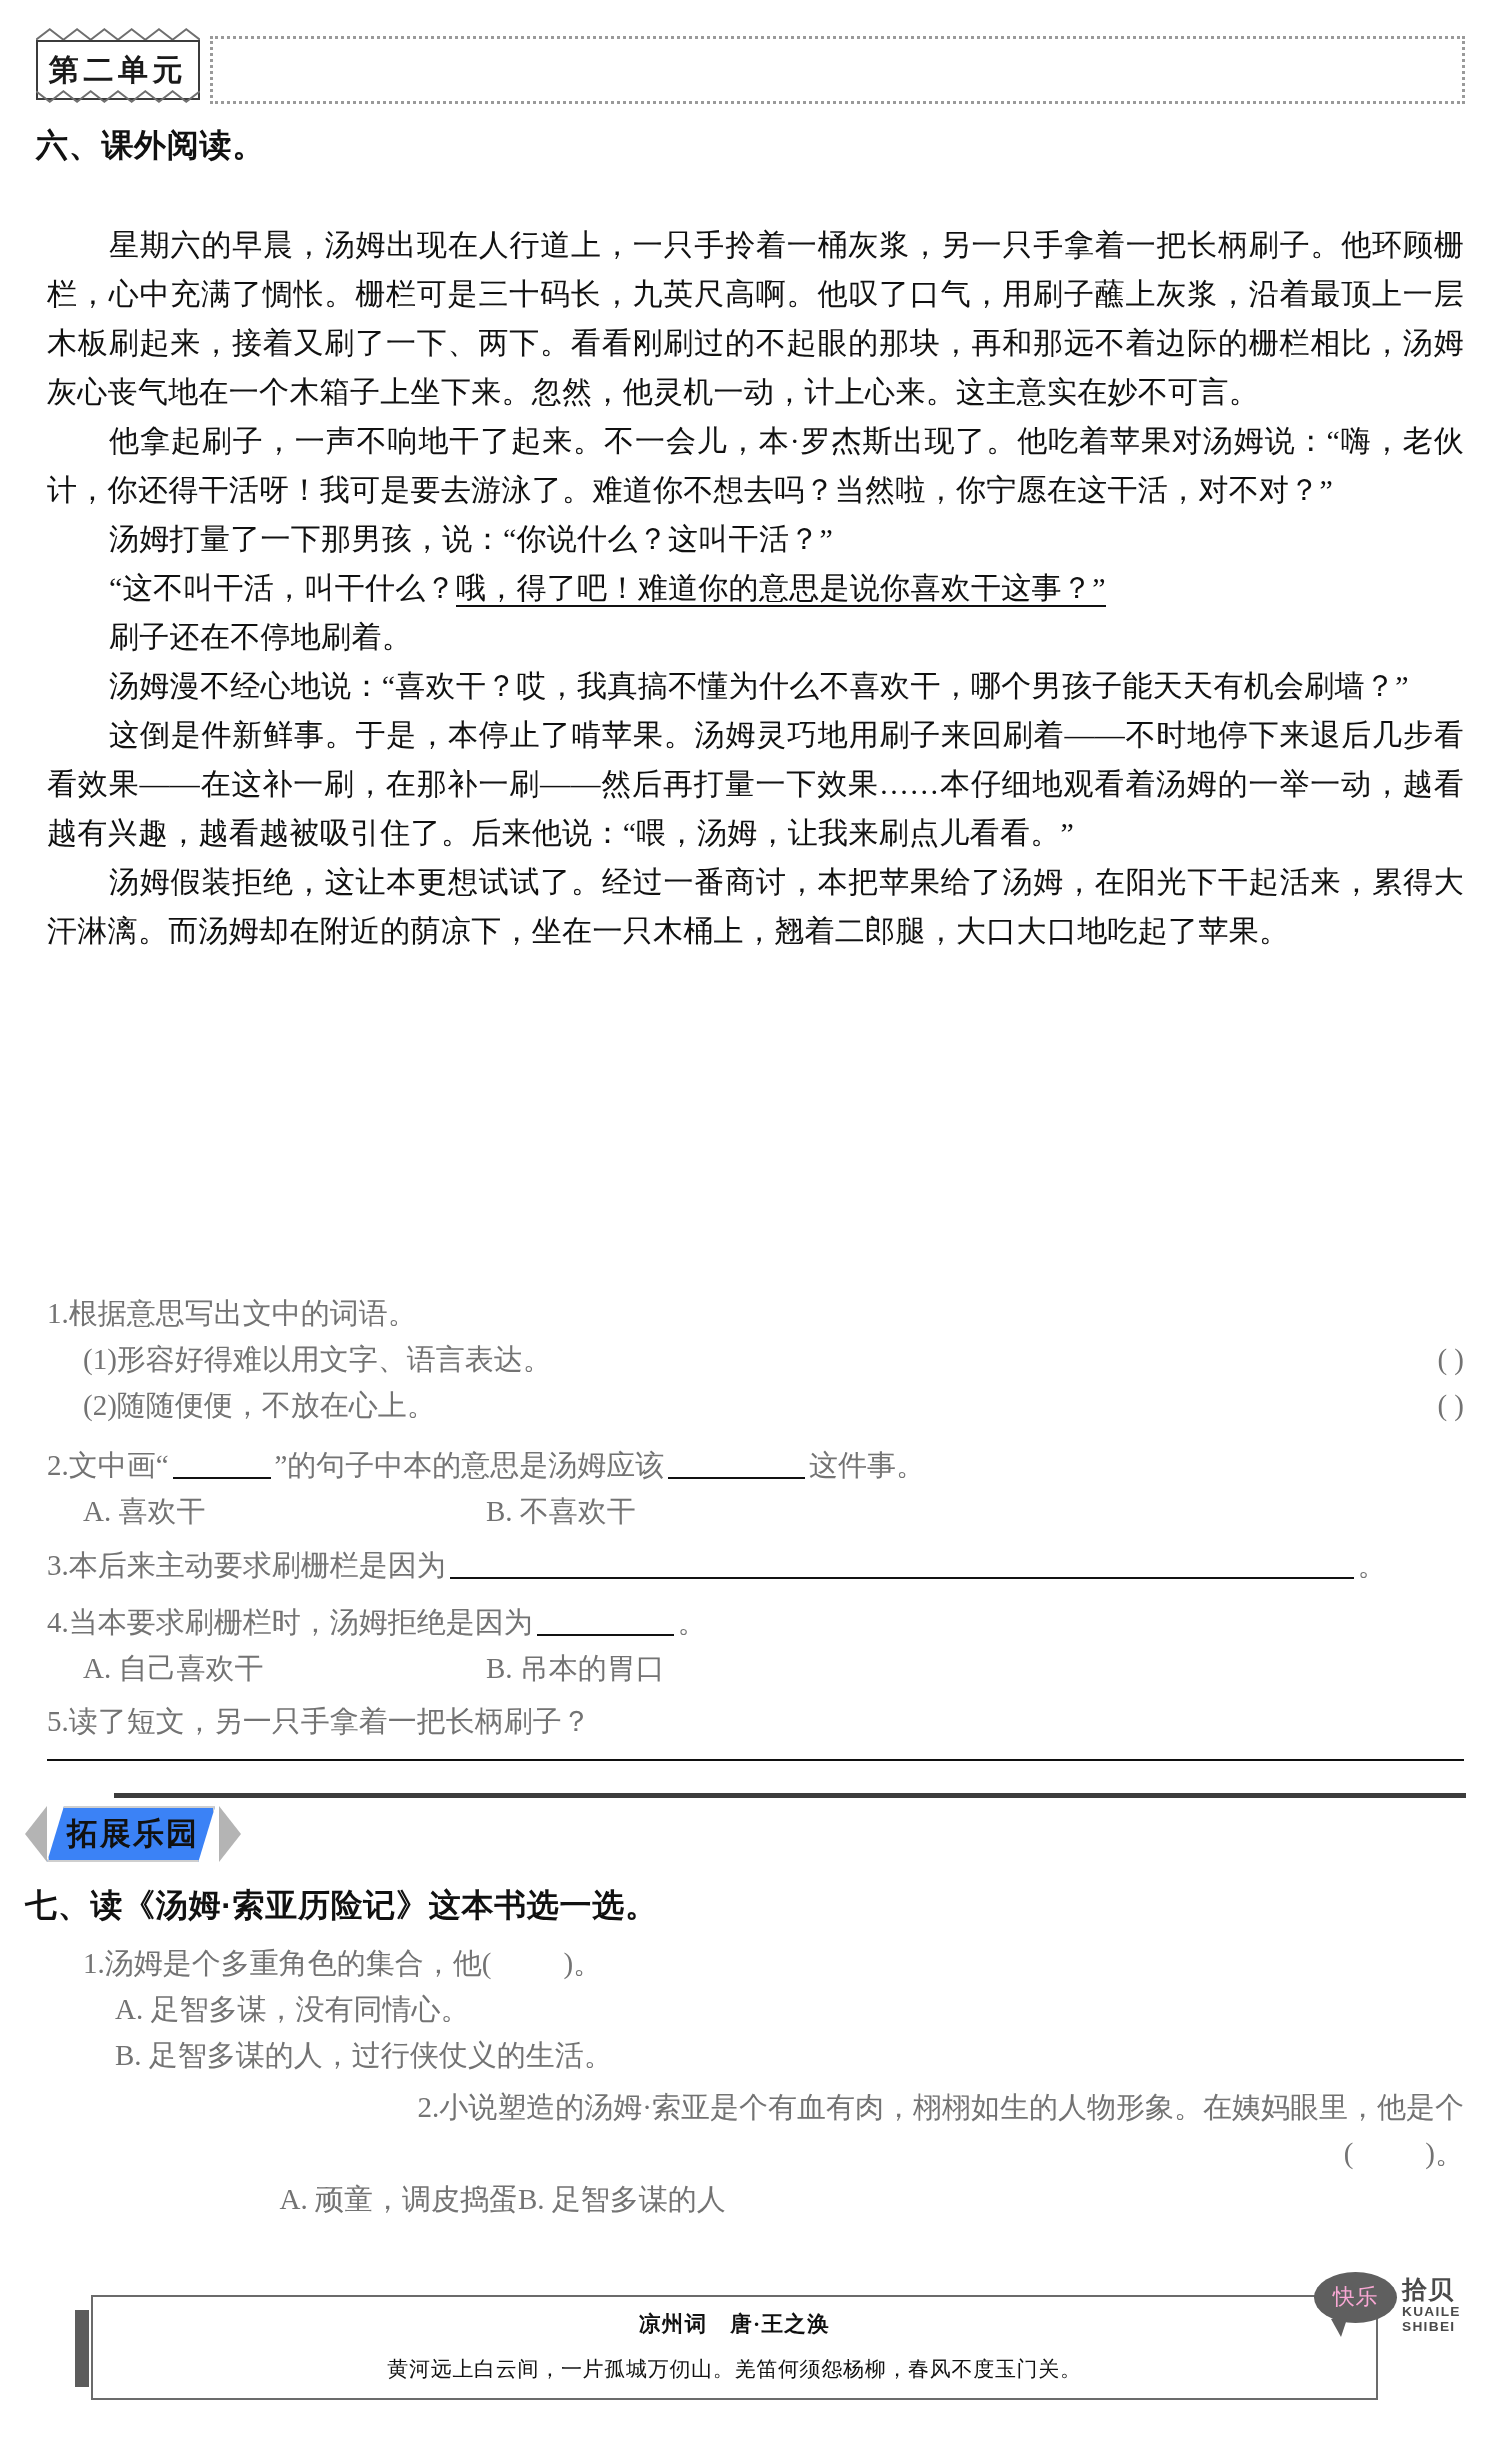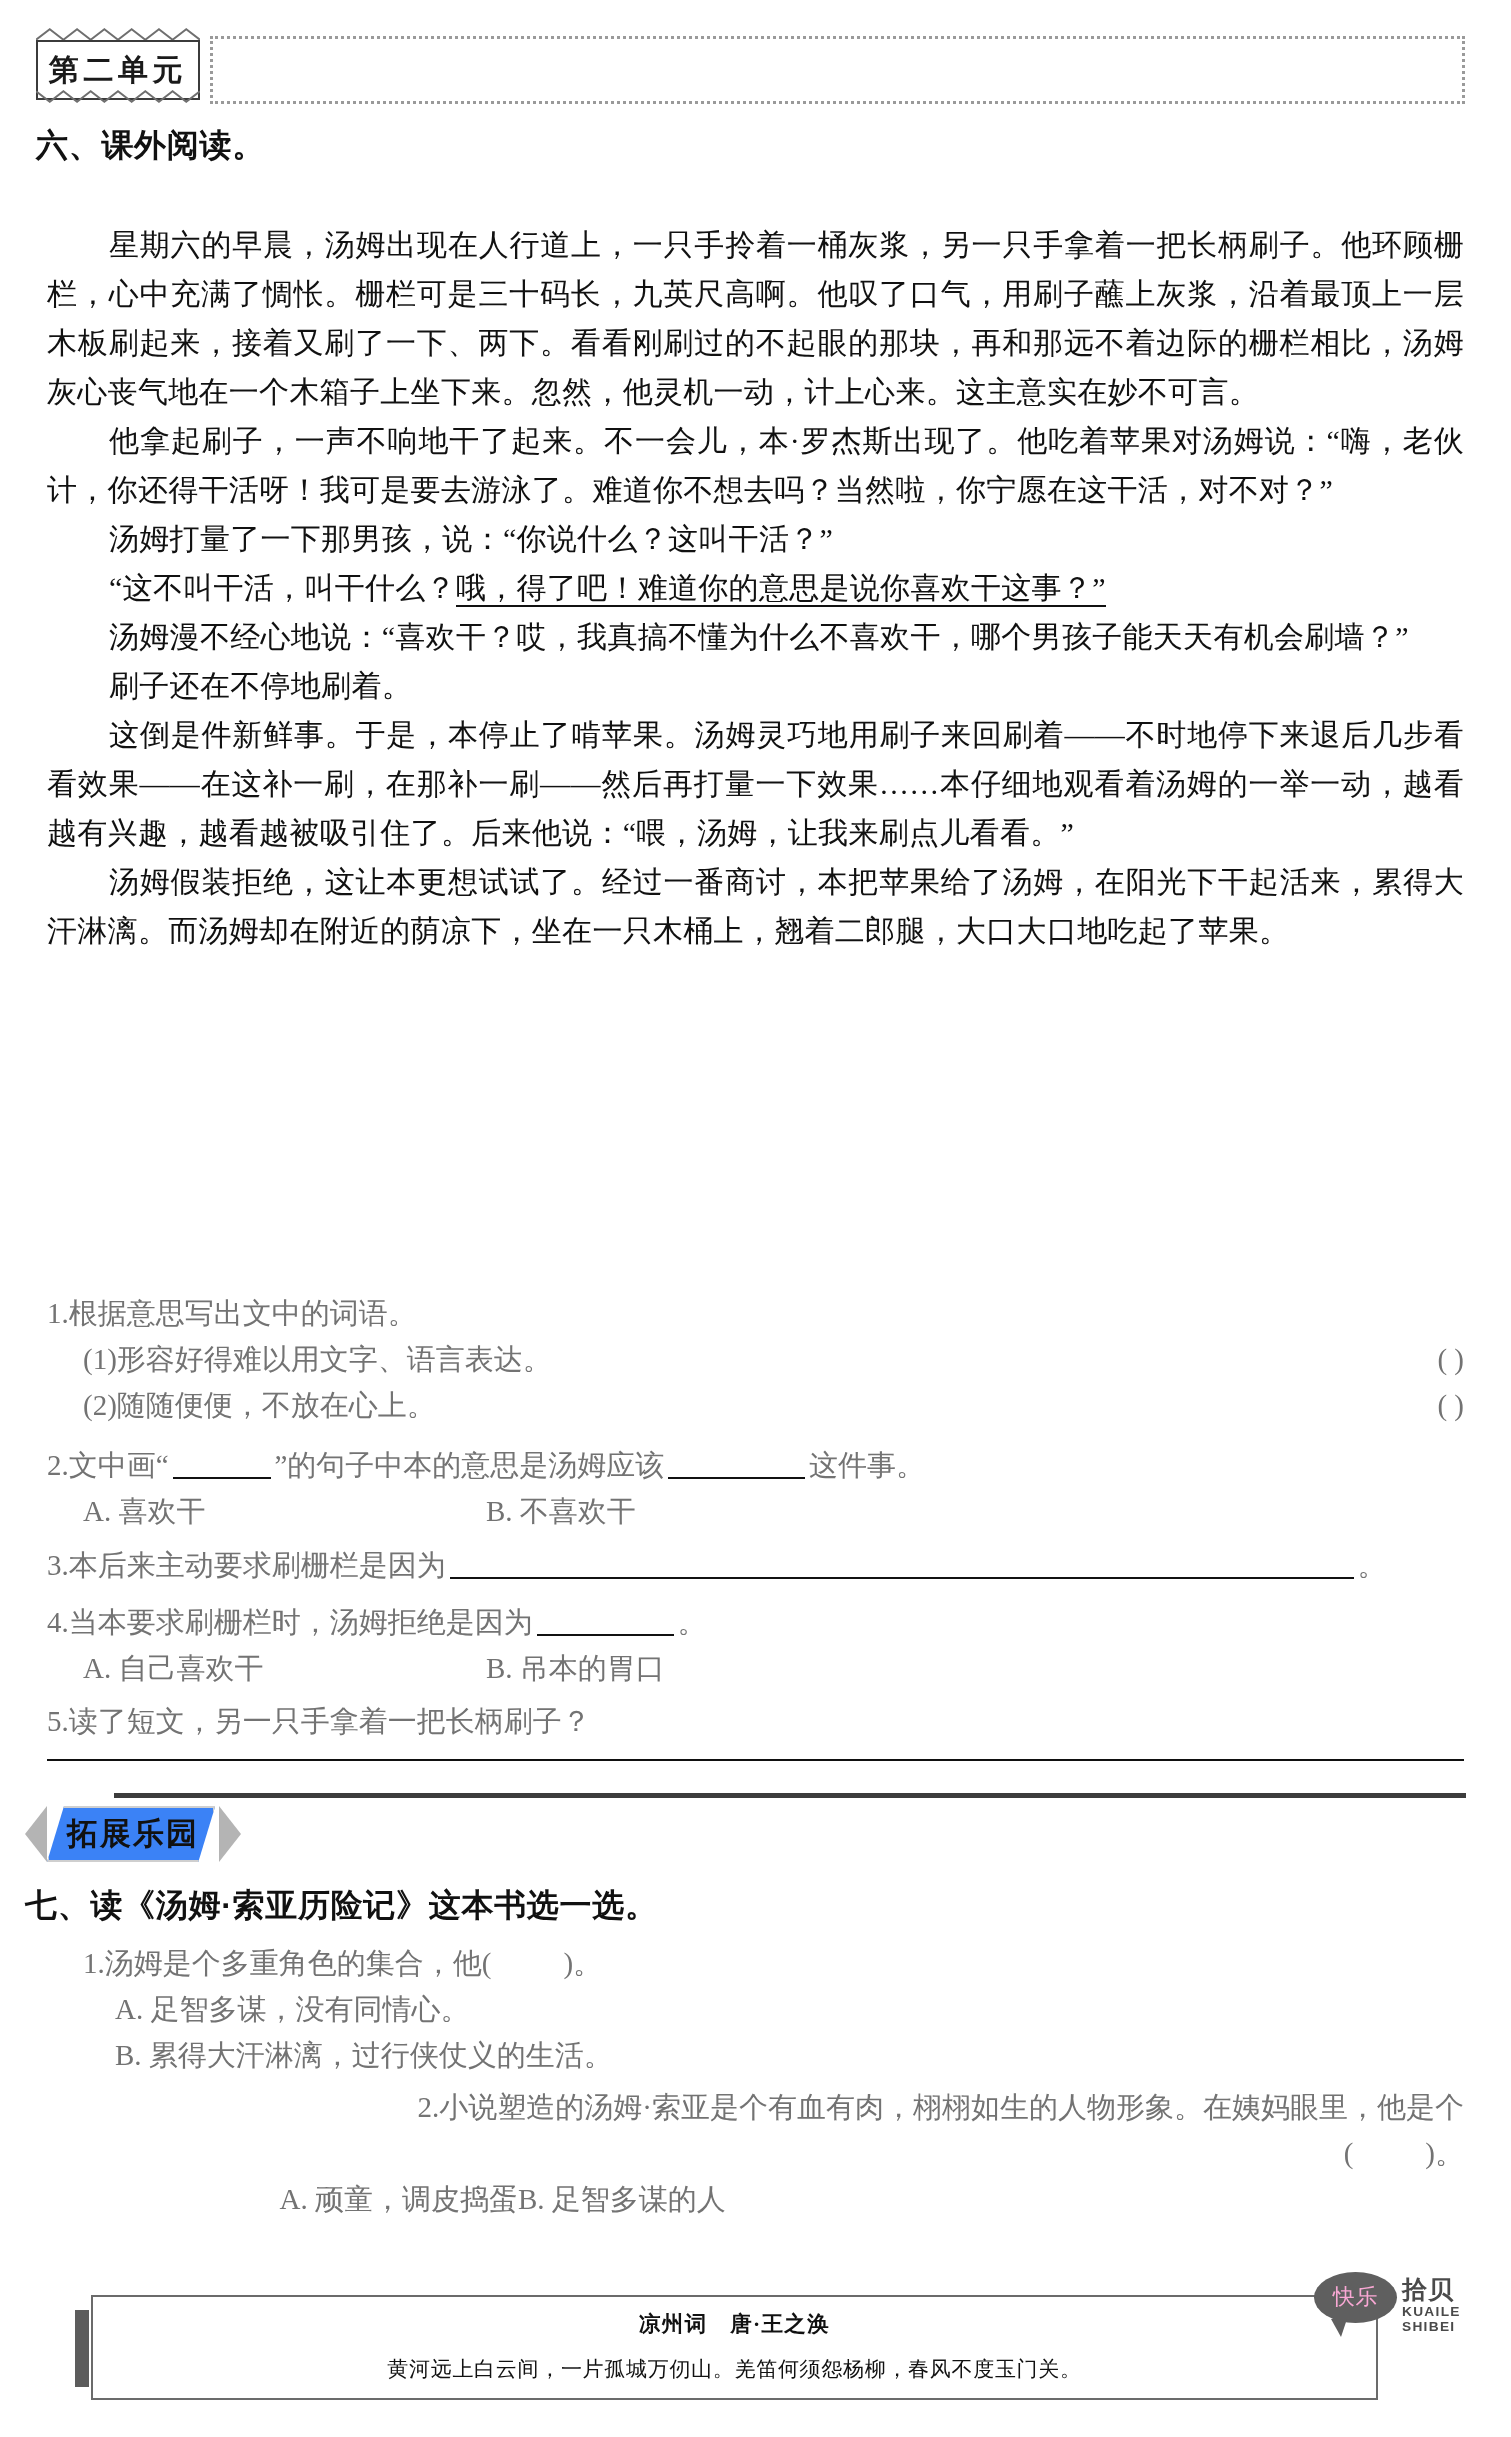--- a/index.html
+++ b/index.html
@@ -372,22 +372,22 @@
   </div>
 
   <div class="sec-heading" style="left:36px; top:124px;">六、课外阅读。</div>
 
 
   <div class="body-block">
     <p class="para">星期六的早晨，汤姆出现在人行道上，一只手拎着一桶灰浆，另一只手拿着一把长柄刷子。他环顾栅栏，心中充满了惆怅。栅栏可是三十码长，九英尺高啊。他叹了口气，用刷子蘸上灰浆，沿着最顶上一层木板刷起来，接着又刷了一下、两下。看看刚刷过的不起眼的那块，再和那远不着边际的栅栏相比，汤姆灰心丧气地在一个木箱子上坐下来。忽然，他灵机一动，计上心来。这主意实在妙不可言。</p>
     <p class="para">他拿起刷子，一声不响地干了起来。不一会儿，本·罗杰斯出现了。他吃着苹果对汤姆说：“嗨，老伙计，你还得干活呀！我可是要去游泳了。难道你不想去吗？当然啦，你宁愿在这干活，对不对？”</p>
     <p class="para">汤姆打量了一下那男孩，说：“你说什么？这叫干活？”</p>
     <p class="para"><span>“这不叫干活，叫干什么？</span><u>哦，得了吧！难道你的意思是说你喜欢干这事？”</u></p>
+    <p class="para">刷子还在不停地刷着。</p>
     <p class="para">汤姆漫不经心地说：“喜欢干？哎，我真搞不懂为什么不喜欢干，哪个男孩子能天天有机会刷墙？”</p>
-    <p class="para">刷子还在不停地刷着。</p>
     <p class="para">这倒是件新鲜事。于是，本停止了啃苹果。汤姆灵巧地用刷子来回刷着——不时地停下来退后几步看看效果——在这补一刷，在那补一刷——然后再打量一下效果……本仔细地观看着汤姆的一举一动，越看越有兴趣，越看越被吸引住了。后来他说：“喂，汤姆，让我来刷点儿看看。”</p>
     <p class="para">汤姆假装拒绝，这让本更想试试了。经过一番商讨，本把苹果给了汤姆，在阳光下干起活来，累得大汗淋漓。而汤姆却在附近的荫凉下，坐在一只木桶上，翘着二郎腿，大口大口地吃起了苹果。</p>
   </div>
 
   <div class="qblock" style="top:1290px;">
     <div class="q-line"><span>1.</span><span>根据意思写出文中的词语。</span></div>
 
     <div class="q-sub"><span class="right-paren-pair">(            )</span><span>(1)</span><span>形容好得难以用文字、语言表达。</span></div>
 
     <div class="q-sub"><span class="right-paren-pair">(            )</span><span>(2)</span><span>随随便便，不放在心上。</span></div>
@@ -425,21 +425,21 @@
       <span>拓展乐园</span>
     </div>
     <div class="chev chev-right"></div>
   </div>
 
   <div class="sec-heading" style="left:25px; top:1884px;">七、读《汤姆·索亚历险记》这本书选一选。</div>
 
   <div class="qblock" style="top:1940px;">
     <div class="q-sub"><span>1.</span><span>汤姆是个多重角色的集合，他(</span><span class="paren-gap"></span><span>)。</span></div>
     <div class="q-sub" style="padding-left:68px;">A. 足智多谋，没有同情心。</div>
-    <div class="q-sub" style="padding-left:68px;">B. 累得大汗淋漓，过行侠仗义的生活。</div>
+    <div class="q-sub" style="padding-left:68px;">B. 足智多谋的人，过行侠仗义的生活。</div>
   </div>
 
   <div class="qblock" style="top:2084px;text-align:right;">
     <div class="q-sub"><span>2.</span><span>小说塑造的汤姆·索亚是个有血有肉，栩栩如生的人物形象。在姨妈眼里，他是个</span></div>
     <div class="q-sub"><span>(</span><span class="paren-gap"></span><span>)。</span></div>
     <div class="q-opts" style="padding-left:68px;">
       <span class="opt-a">A. 顽童，调皮捣蛋</span>
       <span class="opt-b">B. 足智多谋的人</span>
     </div>
   </div>

